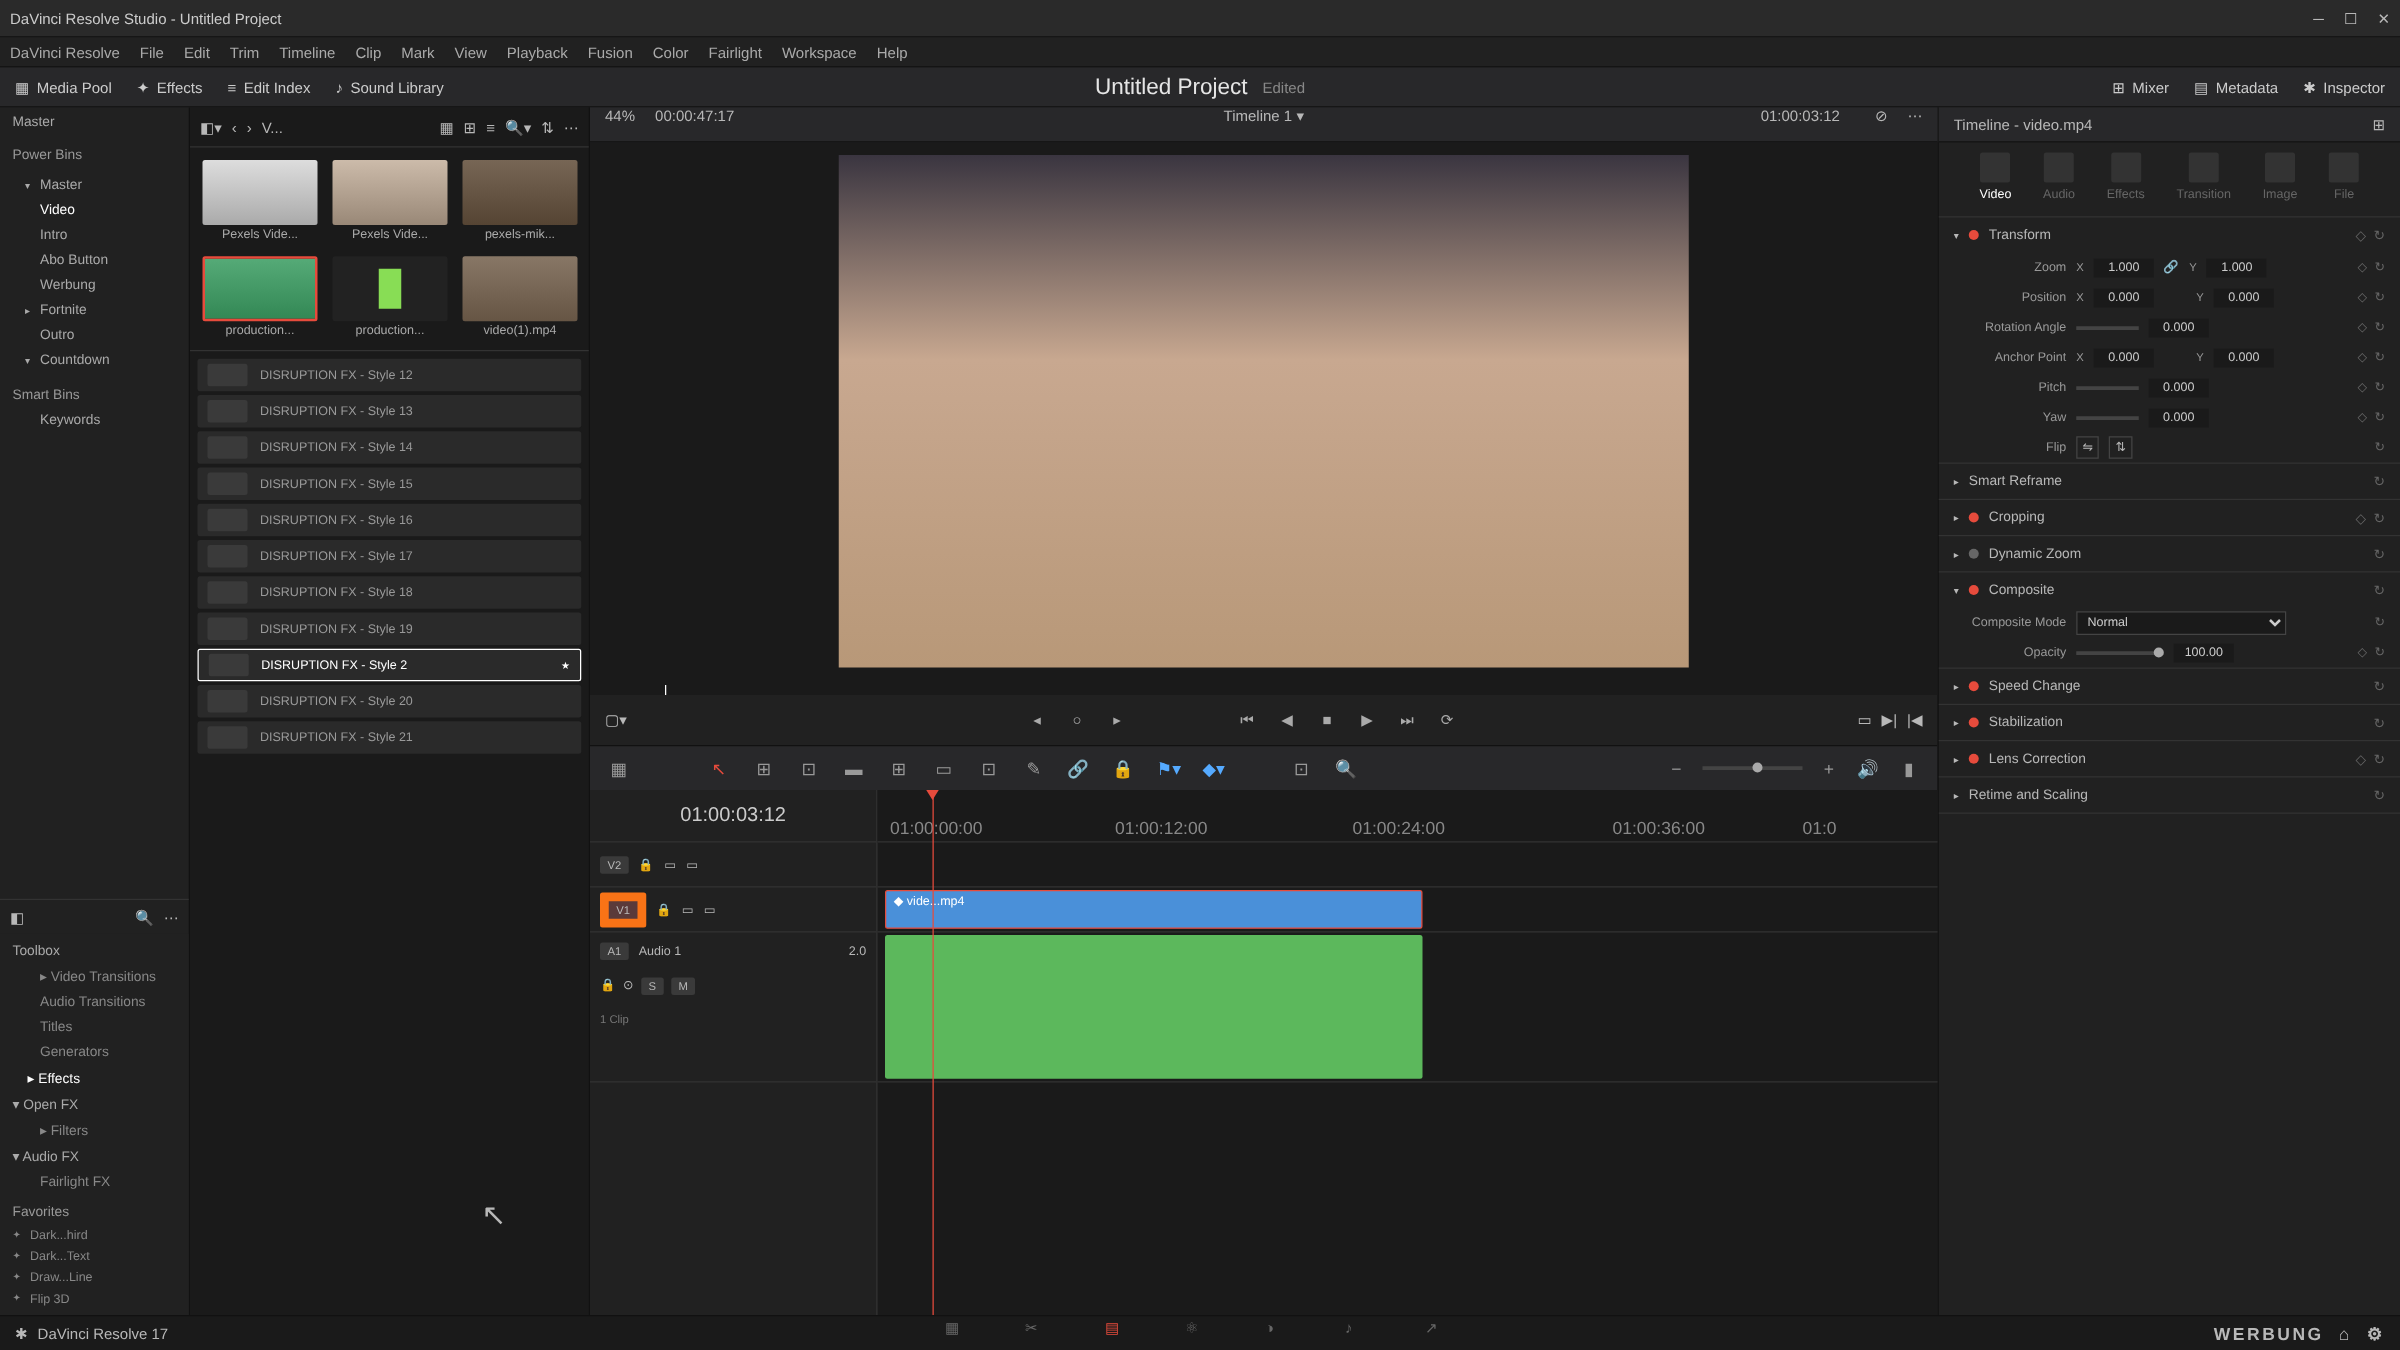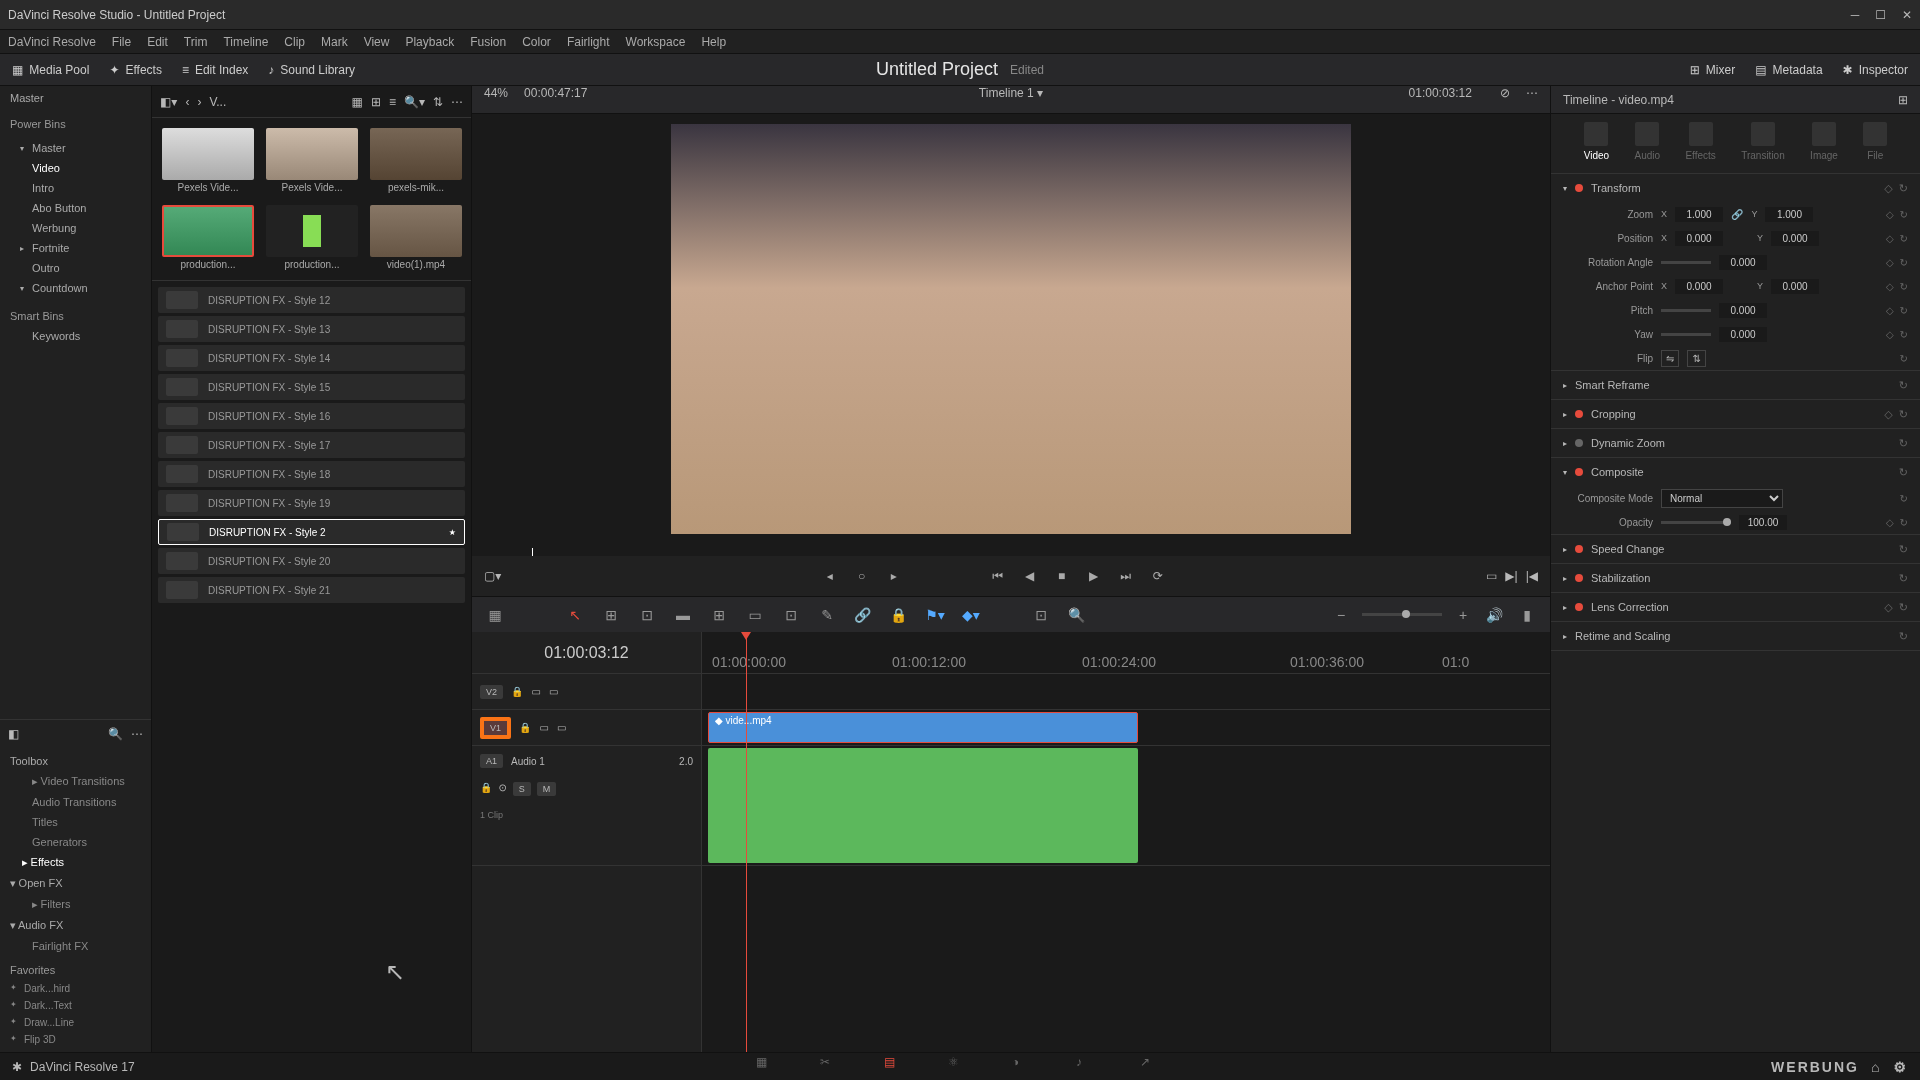--- a/index.html
+++ b/index.html
@@ -54,21 +54,21 @@
 .transport{height:40px;display:flex;align-items:center;justify-content:center;gap:12px;background:#212121}
 .transport-btn{width:20px;height:20px;color:#aaa;cursor:pointer;display:flex;align-items:center;justify-content:center}
 .timeline-toolbar{height:36px;display:flex;align-items:center;padding:0 12px;gap:14px;background:#28282a;border-top:1px solid #111}
 .tl-btn{width:22px;height:22px;color:#999;cursor:pointer;display:flex;align-items:center;justify-content:center;font-size:14px}
 .timeline{flex:1;background:#1a1a1a;display:flex;position:relative}
 .tl-left{width:230px;background:#212121;border-right:1px solid #333}
 .tl-timecode{height:42px;display:flex;align-items:center;justify-content:center;color:#ccc;font-size:16px;border-bottom:1px solid #333}
 .track-header{height:36px;border-bottom:1px solid #333;display:flex;align-items:center;padding:0 8px;gap:8px;font-size:10px}
 .track-header.audio{height:120px;flex-direction:column;align-items:flex-start;padding:8px}
 .track-badge{background:#3a3a3a;padding:2px 6px;border-radius:2px;font-size:9px}
-.track-badge.v1{background:#5a3a3a;border:4px solid #f97316}
+.track-badge.v1{background:#5a3a3a;border:7px solid #f97316}
 .tl-right{flex:1;position:relative}
 .ruler{height:42px;border-bottom:1px solid #333;position:relative;background:#1a1a1a}
 .ruler-mark{position:absolute;top:22px;font-size:14px;color:#888}
 .playhead{position:absolute;top:0;bottom:0;width:1px;background:#e64b3c;left:44px;z-index:10}
 .playhead::before{content:'';position:absolute;top:0;left:-5px;border:5px solid transparent;border-top:8px solid #e64b3c}
 .track-row{height:36px;border-bottom:1px solid #333;position:relative}
 .track-row.audio{height:120px}
 .clip{position:absolute;top:2px;bottom:2px;border-radius:2px;padding:2px 6px;font-size:10px;color:#fff;overflow:hidden}
 .clip.video{background:#4a90d9;border:1px solid #e64b3c}
 .clip.video2{background:#4a90d9}
@@ -89,21 +89,21 @@
 .insp-input{width:48px;background:#1a1a1a;border:none;color:#ccc;text-align:center;font-size:10px;padding:2px}
 .axis-label{color:#999;font-size:9px}
 .insp-icons{margin-left:auto;display:flex;gap:6px;color:#666}
 .statusbar{height:28px;background:#1a1a1a;display:flex;align-items:center;padding:0 12px;border-top:1px solid #111}
 .status-left{display:flex;align-items:center;gap:8px}
 .status-center{position:absolute;left:50%;transform:translateX(-50%);display:flex;gap:40px}
 .page-icon{width:24px;height:24px;color:#666;cursor:pointer}
 .page-icon.active{color:#e64b3c}
 .status-right{margin-left:auto;display:flex;align-items:center;gap:12px;font-weight:bold;font-size:14px;letter-spacing:2px}
 .cursor{position:absolute;left:385px;top:958px;z-index:100;font-size:24px;pointer-events:none}
-select.insp-select{background:#1a1a1a;border:1px solid #444;color:#ccc;font-size:10px;padding:2px 4px;width:122px}
+select.insp-select{background:#1a1a1a;border:1px solid #444;color:#ccc;font-size:10px;padding:2px 4px;width:168px}
 </style>
 </head>
 <body>
 
 <div class="titlebar">
   <span class="titlebar-title">DaVinci Resolve Studio - Untitled Project</span>
   <div class="titlebar-controls">
     <span>─</span>
     <span>☐</span>
     <span>✕</span>

